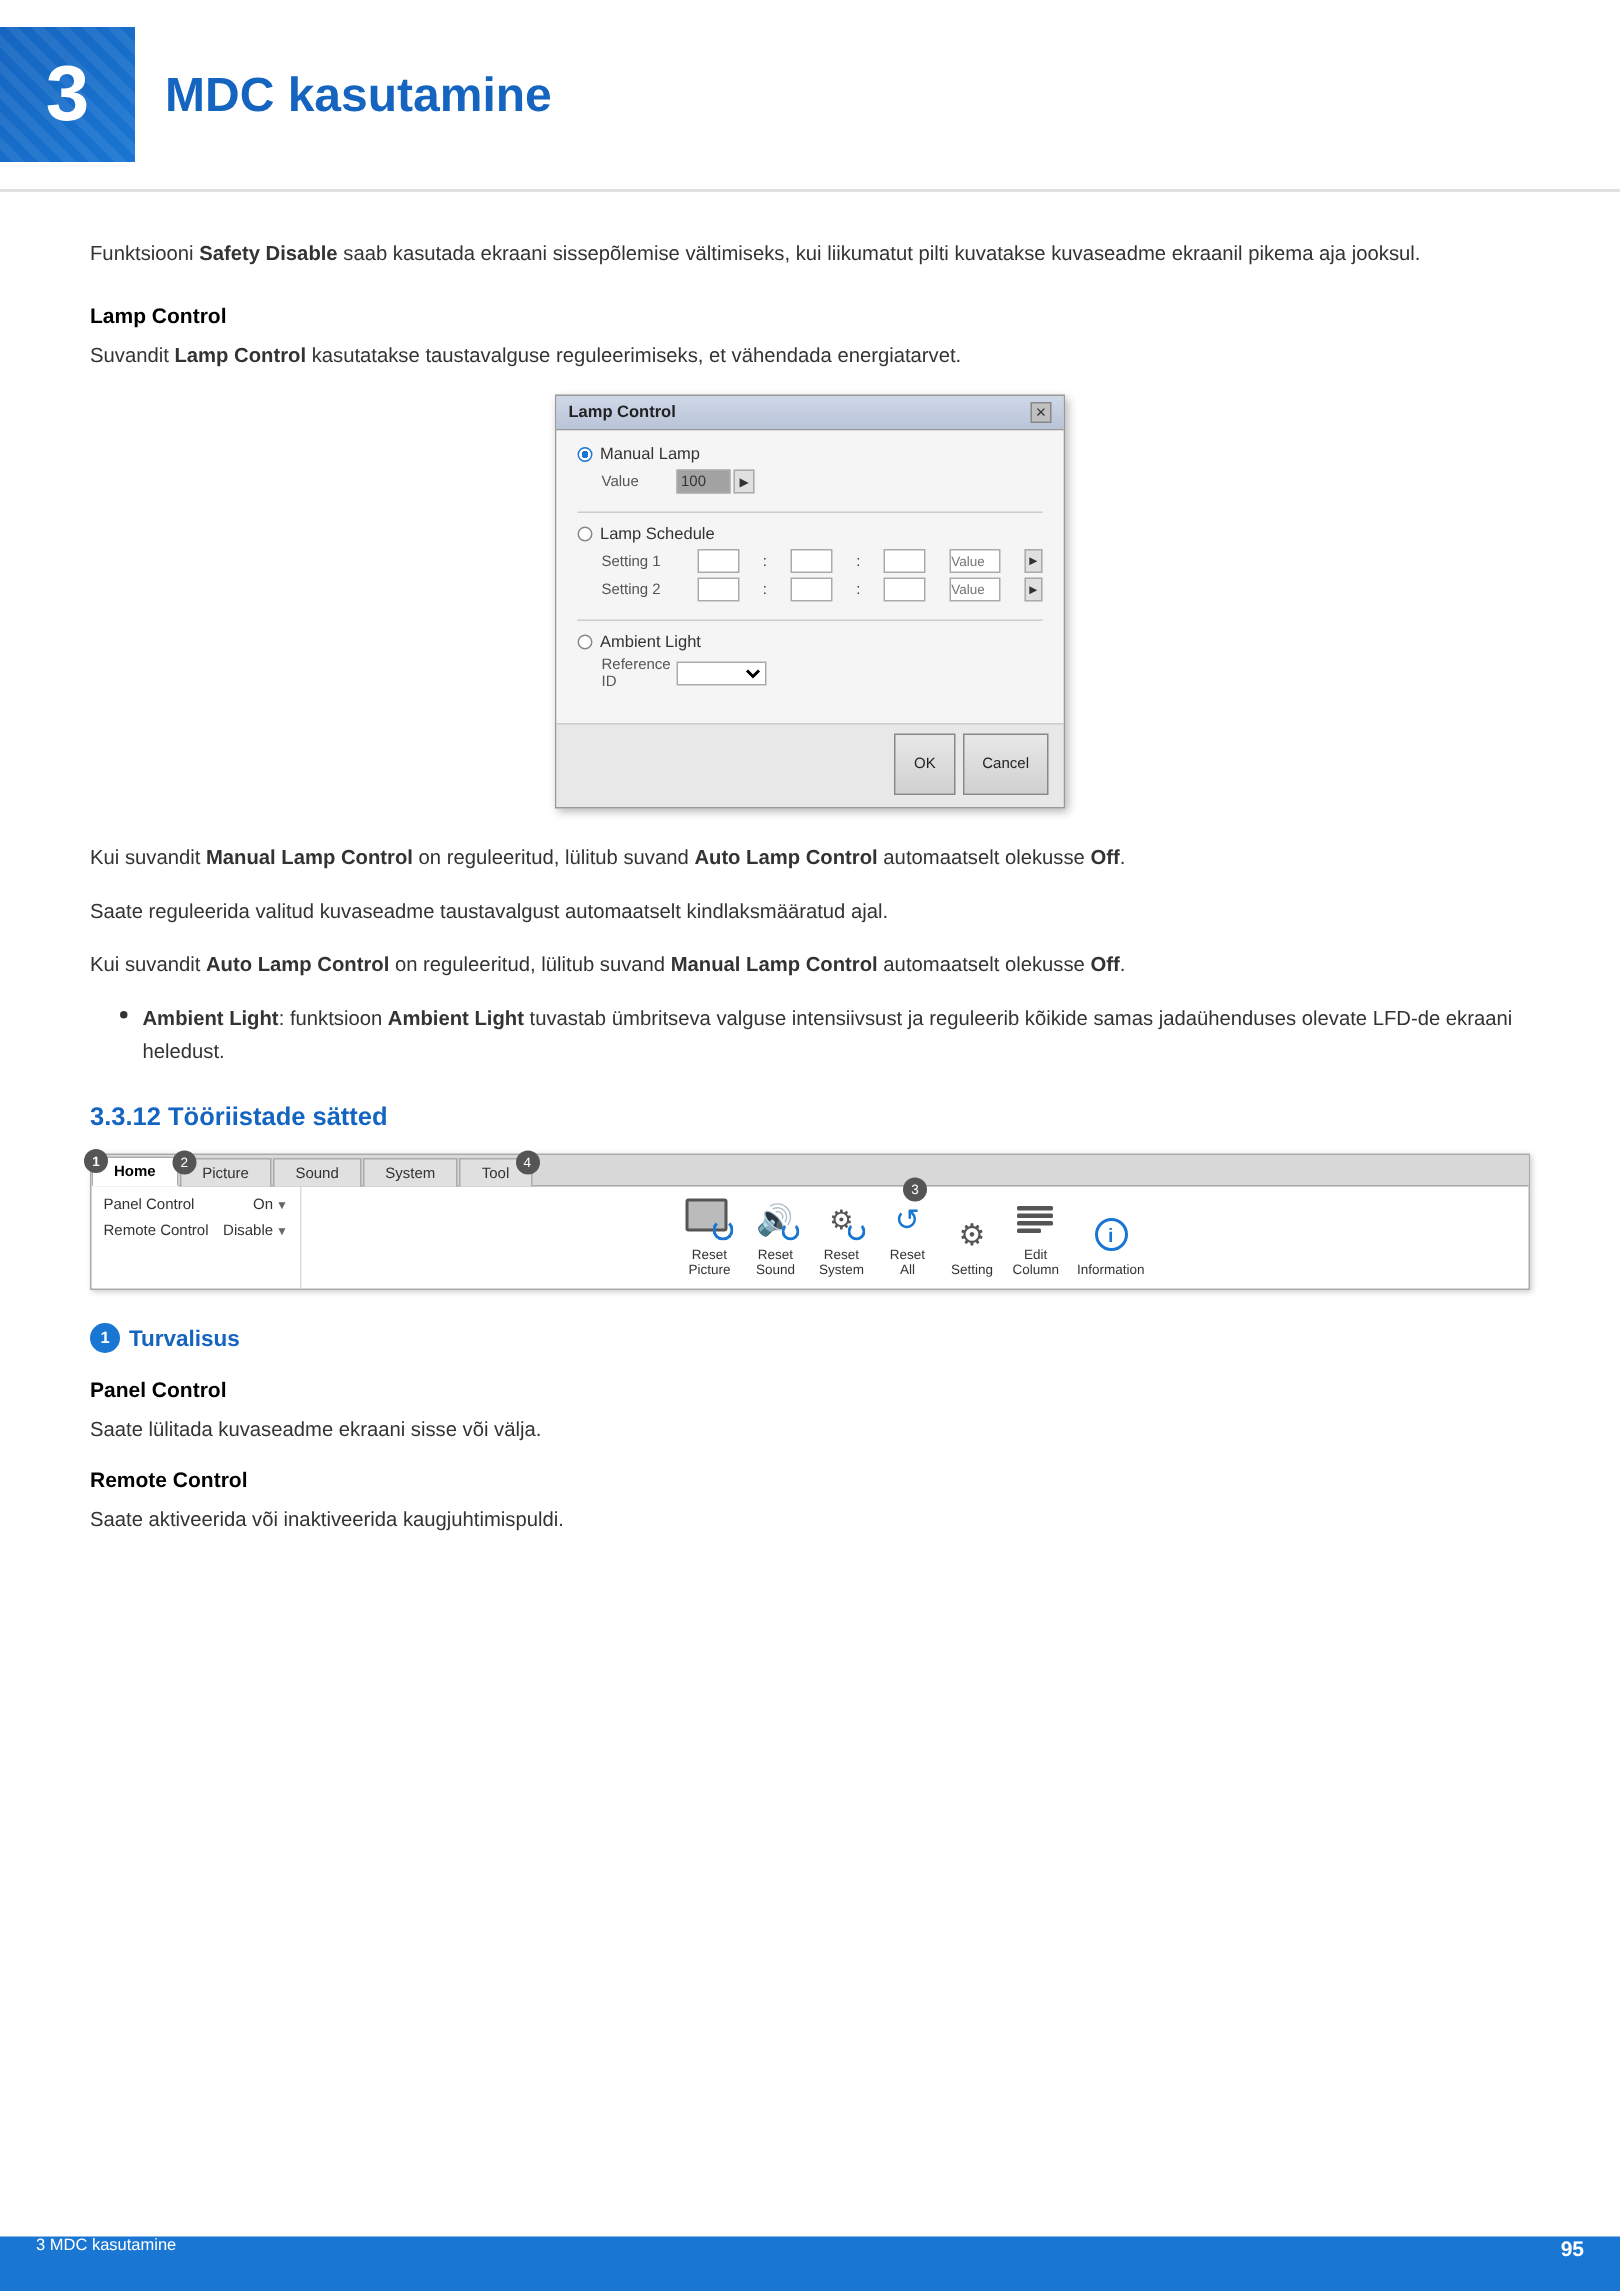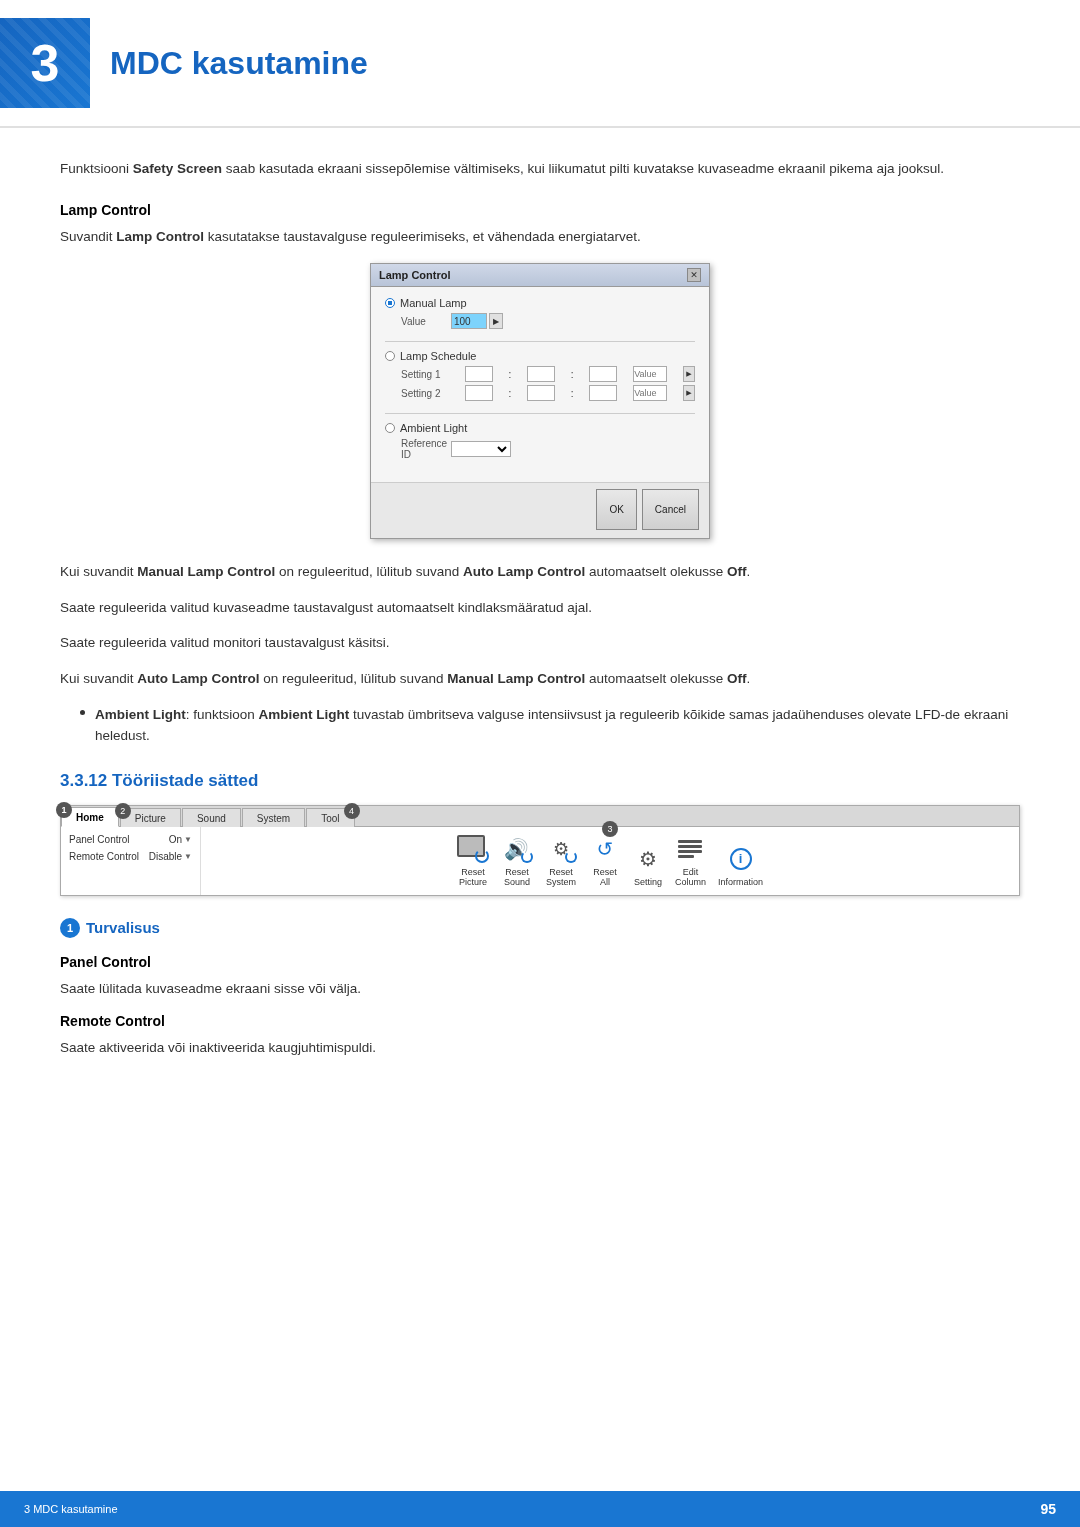--- a/index.html
+++ b/index.html
@@ -156,21 +156,21 @@
       margin-bottom: 3px;
       padding-left: 16px;
     }
     .dialog-field-label {
       font-size: 10px;
       color: #555;
       width: 50px;
     }
     .dialog-input-small {
       border: 1px solid #aaa;
-      background: #7dd3fc;
+      background: #a3a3a3;
       width: 36px;
       height: 16px;
       font-size: 10px;
       padding: 0 2px;
       color: #333;
     }
     .dialog-arrow-btn {
       border: 1px solid #aaa;
       background: #e0e0e0;
       width: 14px;
@@ -452,21 +452,20 @@
 
     
     .page-footer {
       position: absolute;
       bottom: 0;
       left: 0;
       right: 0;
       height: 36px;
       background: #1976d2;
       display: flex;
-      align-items: center;
       justify-content: space-between;
       padding: 0 24px;
     }
     .footer-text {
       font-size: 11px;
       color: #fff;
     }
     .footer-page-num {
       font-size: 14px;
       font-weight: bold;
@@ -481,21 +480,21 @@
 <div class="chapter-banner">
   <div class="chapter-number-box">
     <span class="chapter-num">3</span>
   </div>
   <span class="chapter-title">MDC kasutamine</span>
 </div>
 
 <div class="content">
 
   <p class="intro-text">
-    Funktsiooni <strong>Safety Screen</strong> saab kasutada ekraani sissepõlemise vältimiseks, kui liikumatut pilti kuvatakse kuvaseadme ekraanil pikema aja jooksul.
+    Funktsiooni <strong>Safety Disable</strong> saab kasutada ekraani sissepõlemise vältimiseks, kui liikumatut pilti kuvatakse kuvaseadme ekraanil pikema aja jooksul.
   </p>
 
   <p class="section-heading">Lamp Control</p>
 
   <p class="body-text">
     Suvandit <strong>Lamp Control</strong> kasutatakse taustavalguse reguleerimiseks, et vähendada energiatarvet.
   </p>
 
   <div class="dialog-wrapper">
     <div class="dialog-box">
@@ -568,21 +567,20 @@
         <button class="dialog-btn">OK</button>
         <button class="dialog-btn">Cancel</button>
       </div>
     </div>
   </div>
 
   <p class="body-text">
     Kui suvandit <strong>Manual Lamp Control</strong> on reguleeritud, lülitub suvand <strong>Auto Lamp Control</strong> automaatselt olekusse <strong>Off</strong>.
   </p>
   <p class="body-text">Saate reguleerida valitud kuvaseadme taustavalgust automaatselt kindlaksmääratud ajal.</p>
-  <p class="body-text">Saate reguleerida valitud monitori taustavalgust käsitsi.</p>
   <p class="body-text">
     Kui suvandit <strong>Auto Lamp Control</strong> on reguleeritud, lülitub suvand <strong>Manual Lamp Control</strong> automaatselt olekusse <strong>Off</strong>.
   </p>
 
   <div class="bullet-list">
     <div class="bullet-item">
       <div class="bullet-dot"></div>
       <span class="bullet-text">
         <strong>Ambient Light</strong>: funktsioon <strong>Ambient Light</strong> tuvastab ümbritseva valguse intensiivsust ja reguleerib kõikide samas jadaühenduses olevate LFD-de ekraani heledust.
       </span>

